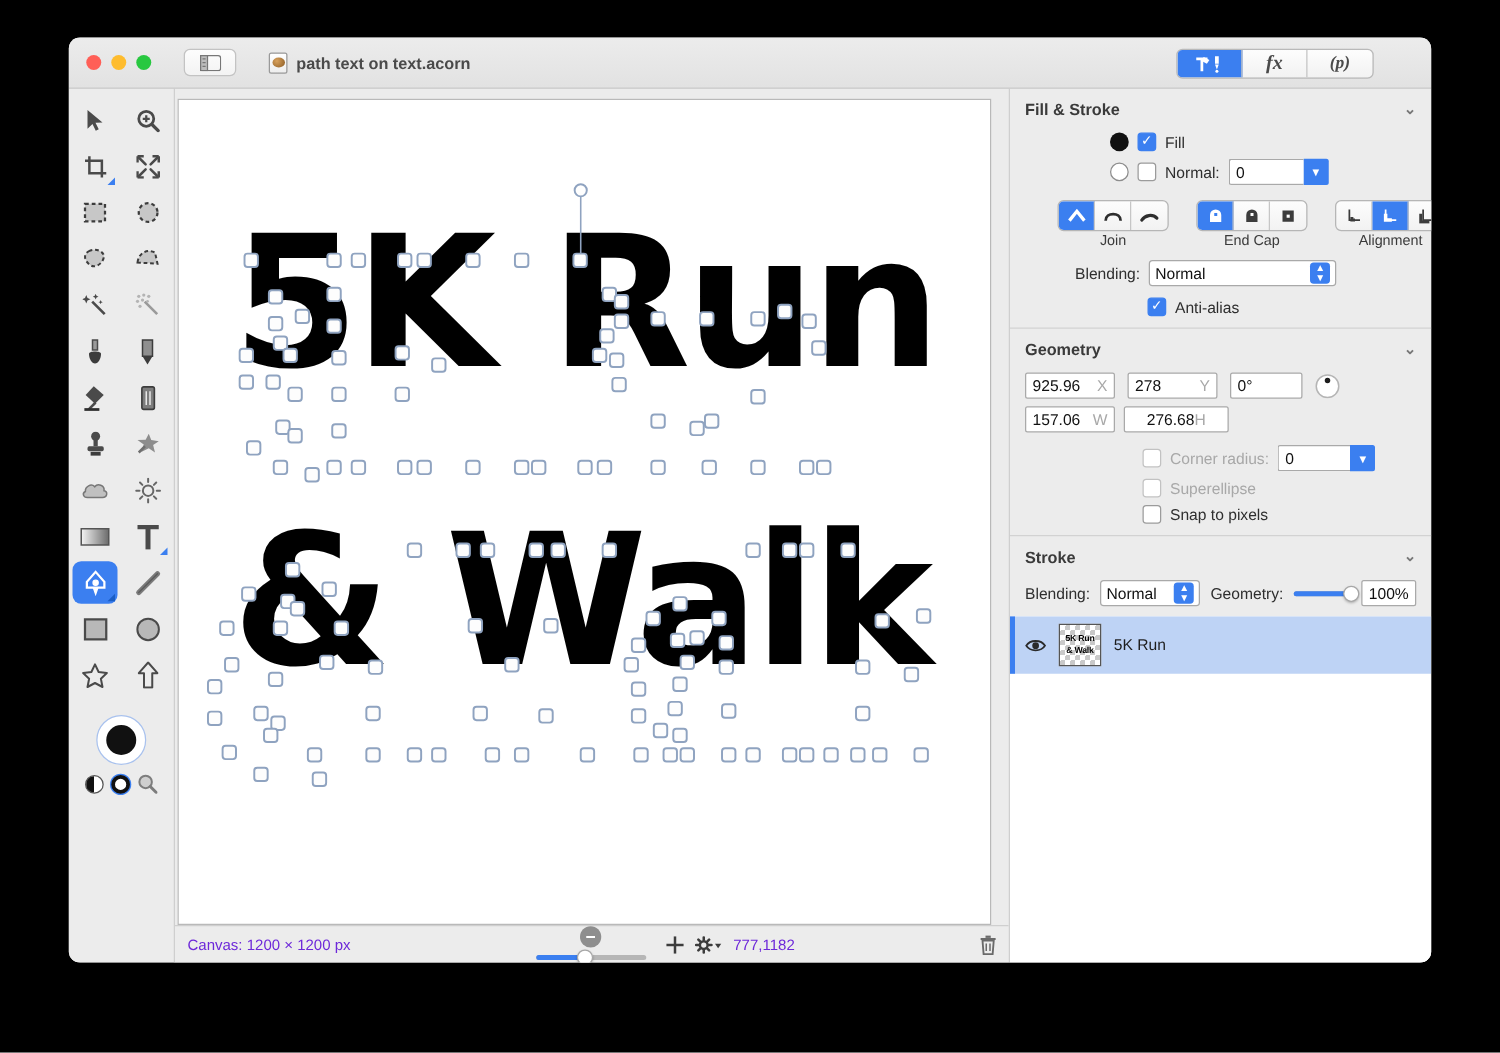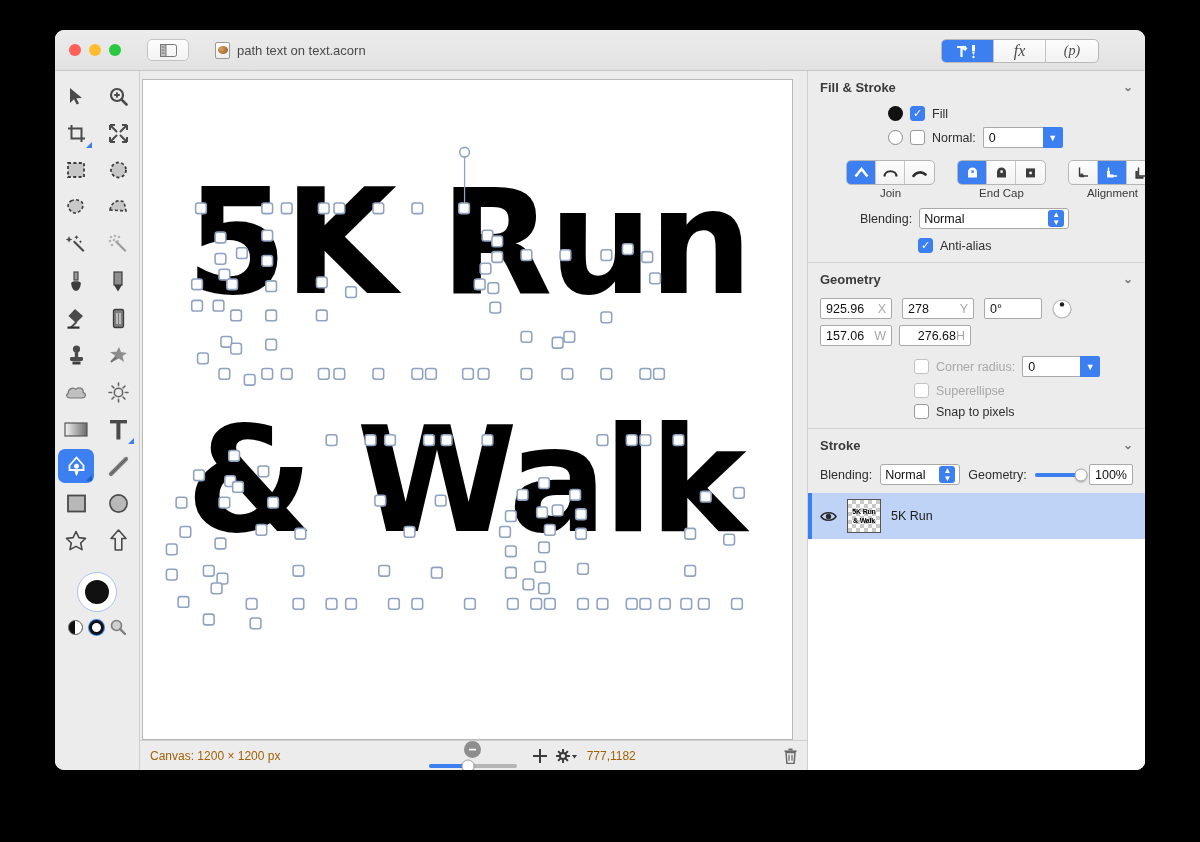--- a/index.html
+++ b/index.html
@@ -12,21 +12,21 @@
     position:absolute; left:55px; top:30px; width:1090px; height:740px;
     background:#ececec; border-radius:9px; overflow:hidden;
     box-shadow:0 10px 40px rgba(0,0,0,.55);
     display:flex; flex-direction:column;
   }
   
   .titlebar {
     height:41px; flex:0 0 41px;
     background:linear-gradient(#ececec,#e2e2e2);
     border-bottom:1px solid #c6c6c6;
-    display:flex; align-items:center; position:relative;
+    display:flex; align-items:center; position:relative;font-weight:bold;
   }
   .lights { display:flex; gap:8px; margin-left:14px; }
   .light { width:12px; height:12px; border-radius:50%; }
   .l-close{background:#ff5f57;} .l-min{background:#febc2e;} .l-max{background:#28c840;}
   .sbtoggle {
     margin-left:26px; width:42px; height:22px; border:1px solid #c3c3c3;
     border-radius:5px; background:linear-gradient(#fdfdfd,#f3f3f3);
     display:flex; align-items:center; justify-content:center;
   }
   .doctitle { display:flex; align-items:center; gap:7px; margin-left:26px; }
@@ -89,21 +89,21 @@
     position:absolute; left:2px; top:8px; right:14px; bottom:0;
     background:#fff; border:1px solid #b9b9b9;
   }
   .artboard { position:absolute; inset:0; overflow:hidden; }
   .vscroll {
     position:absolute; right:2px; top:8px; bottom:0; width:8px; background:transparent;
   }
   .statusbar {
     height:30px; flex:0 0 30px; border-top:1px solid #cfcfcf;
     background:#ececec; display:flex; align-items:center; padding:0 10px;
-    font-size:12px; color:#a16207; gap:0;
+    font-size:12px; color:#6d28d9; gap:0;
   }
   .zoomgrp { display:flex; align-items:center; gap:6px; margin-left:auto;flex-direction:column; }
   .zbtn { width:17px; height:17px; border-radius:50%; background:#8e8e8e;
           display:flex; align-items:center; justify-content:center; color:#fff;
           font-size:13px; line-height:1; }
   .slider { width:88px; height:4px; border-radius:2px; background:#b6b6b6; position:relative; }
   .slider .fill { position:absolute; left:0; top:0; bottom:0; width:45%; background:#3b7ff0; border-radius:2px; }
   .slider .thumb { position:absolute; left:45%; top:50%; transform:translate(-50%,-50%);
                    width:13px; height:13px; border-radius:50%; background:#fff;
                    border:1px solid #a7a7a7; box-shadow:0 1px 2px rgba(0,0,0,.25); }
@@ -783,21 +783,21 @@
           <circle cx="10" cy="10" r="9" fill="#fff" stroke="#b5b5b5" stroke-width="1.2"></circle>
           <circle cx="10" cy="5.4" r="2.2" fill="#1d1d1d"></circle>
         </svg>
       </div>
 
       <div class="row" style="">
         <div class="txt" style="width:72px;justify-content:space-between">
           <span>157.06</span>
           <span class="dim">W</span>
         </div>
-        <div class="txt" style="width:72px;justify-content:flex-end">
+        <div class="txt" style="width:84px;justify-content:center">
           <span>276.68</span>
           <span class="dim">H</span>
         </div>
       </div>
 
       <div class="row" style="padding-left:106px;padding-top:7px">
         <div class="cb dim"></div>
         <span class="dim">Corner radius:</span>
         <div style="display:flex">
           <div class="txt" style="width:58px;border-right:none;border-radius:2px 0 0 2px">0</div>

